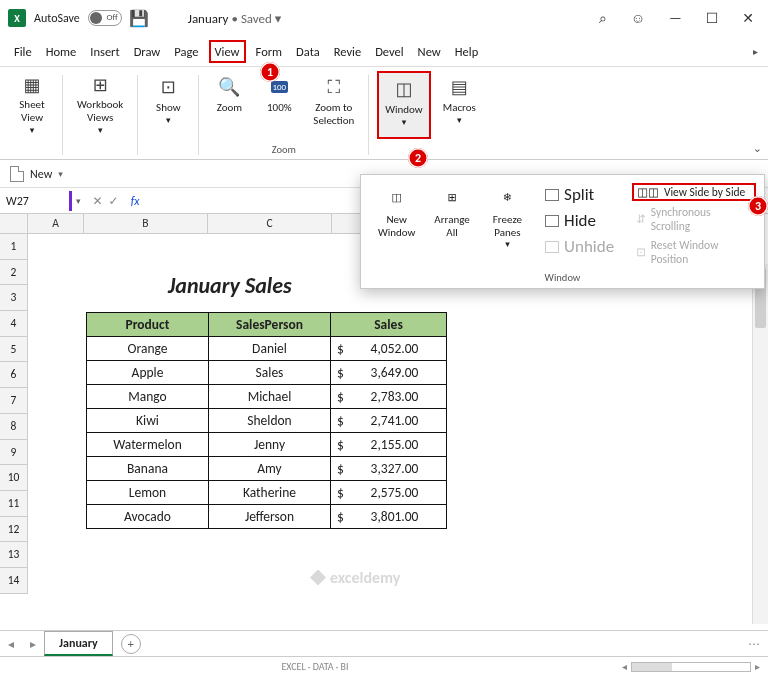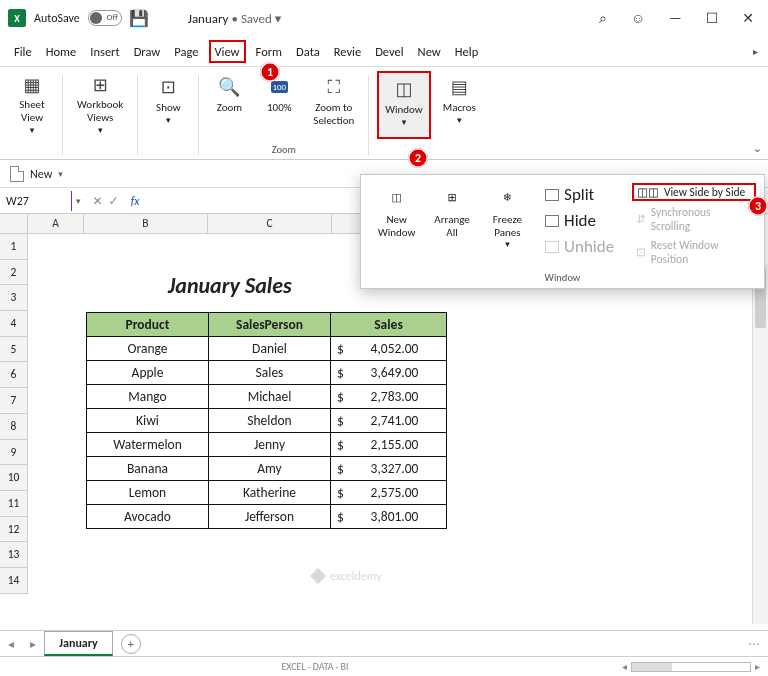--- a/index.html
+++ b/index.html
@@ -35,21 +35,21 @@
   .rbtn.highlight { border:2px solid #d00; background:#eee;}
   .ribbon .collapse { position:absolute; right:6px; bottom:4px; font-size:11px; color:#555;}
   
   
   .qat { height:28px; display:flex; align-items:center; padding:0 10px; gap:6px; border-bottom:1px solid #ddd; font-size:12px;}
   .qat .doc-ic { width:14px; height:16px; border:1px solid #888; background:#fff; position:relative;}
   .qat .doc-ic::after { content:""; position:absolute; right:-1px; top:-1px; width:5px; height:5px; background:#fff; border-left:1px solid #888; border-bottom:1px solid #888;}
   
   
   .fbar { height:26px; display:flex; align-items:center; border-bottom:1px solid #ccc; font-size:12px;}
-  .fbar .namebox { width:72px; padding:3px 6px; border-right:1px solid #6d28d9;}
+  .fbar .namebox { width:72px; padding:3px 6px; border-right:3px solid #6d28d9;}
   .fbar .btns { display:flex; gap:6px; padding:0 8px; color:#888;}
   .fbar .fx { font-style:italic; color:#1d4ed8; padding:0 4px;}
   
   
   .grid-wrap { position:relative; display:flex; height:380px; }
   .selall { width:28px; height:20px; border-right:1px solid #ccc; border-bottom:1px solid #ccc; background:#f3f3f3;}
   .col-headers { display:flex; height:20px;}
   .col-headers .ch { border-right:1px solid #ccc; border-bottom:1px solid #ccc; background:#f3f3f3; text-align:center; font-size:11.5px; color:#333; line-height:19px;}
   .chA{width:56px}.chB{width:124px}.chC{width:124px}.chD{width:120px}.chE{width:148px}
   .row-headers { width:28px;}
@@ -58,21 +58,21 @@
   
   .sheet-title { position:absolute; left:140px; top:38px; font-size:22px; font-weight:700; font-style:italic; font-family: Calibri, Arial;}
   
   table.data { position:absolute; left:58px; top:78px; border-collapse:collapse; font-size:13.5px; font-family:Calibri,Arial;}
   table.data th { background:#a9d08e; border:1px solid #111; padding:3px 8px; font-weight:700; text-align:center;}
   table.data td { border:1px solid #111; padding:3px 8px; text-align:center; height:21px;}
   table.data td.sal { text-align:center; position:relative; padding-left:20px;}
   table.data td.sal::before { content:"$"; position:absolute; left:6px;}
   .colP{width:122px}.colS{width:122px}.colV{width:116px}
   
-  .watermark { position:absolute; left:310px; top:568px; font-size:12px; color:#d9d9d9; font-weight:400; display:flex; align-items:center; gap:4px;}
+  .watermark { position:absolute; left:310px; top:568px; font-size:16px; color:#d9d9d9; font-weight:700; display:flex; align-items:center; gap:4px;}
   .watermark .logo { width:16px;height:16px;background:#d9d9d9;clip-path:polygon(50% 0,100% 50%,50% 100%,0 50%);}
   
   
   .sheettabs { position:absolute; left:0; bottom:20px; right:0; height:26px; display:flex; align-items:center; border-top:1px solid #ccc; font-size:12px; background:#fff;}
   .sheettabs .nav { padding:0 8px; color:#888;}
   .sheettabs .stab { padding:4px 14px; border:1px solid #aaa; border-bottom:2px solid #107c41; background:#fff; font-weight:600;}
   .sheettabs .plus { width:20px;height:20px;border:1px solid #aaa;border-radius:50%;margin-left:8px;text-align:center;line-height:18px;color:#666;}
   .sheettabs .ellip { margin-left:auto; color:#888; padding-right:6px; letter-spacing:2px;}
   
   .statusbar { position:absolute; left:0; bottom:0; right:0; height:20px; border-top:1px solid #ccc; display:flex; align-items:center; font-size:10px; color:#888; padding:0 8px;}

